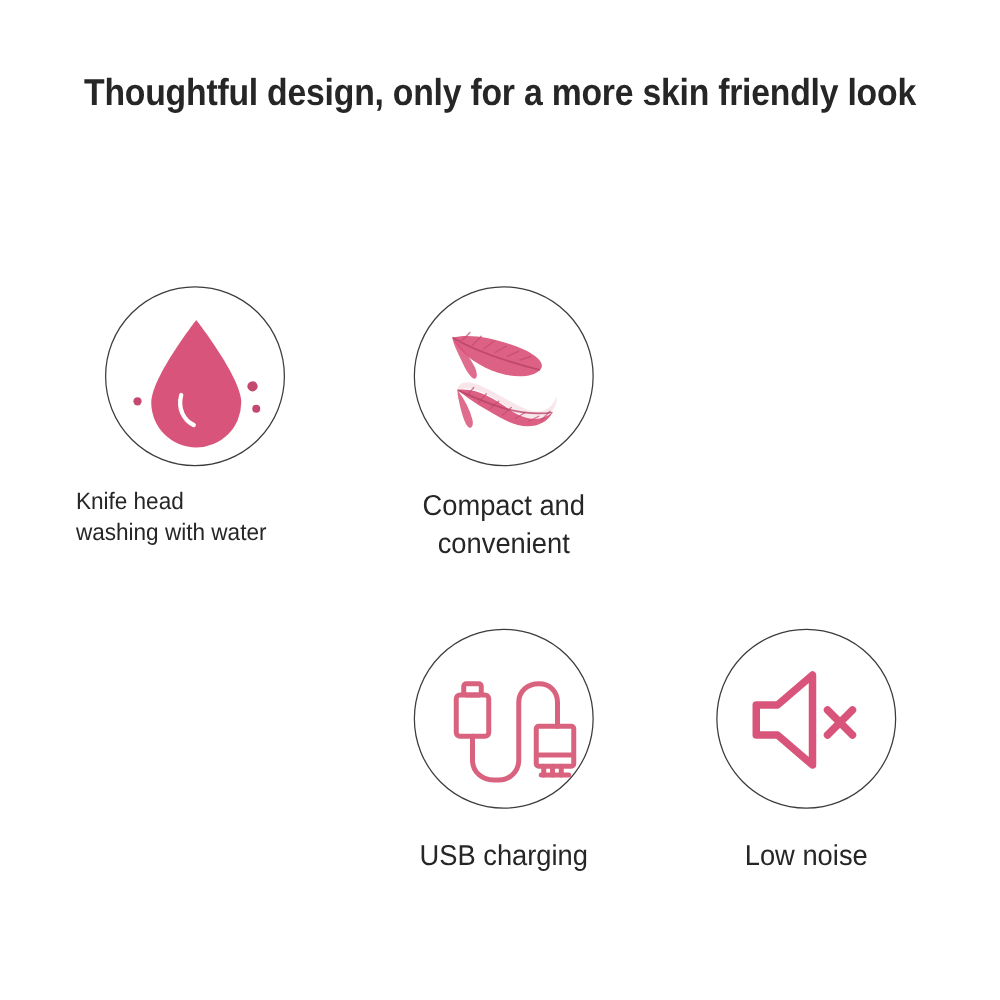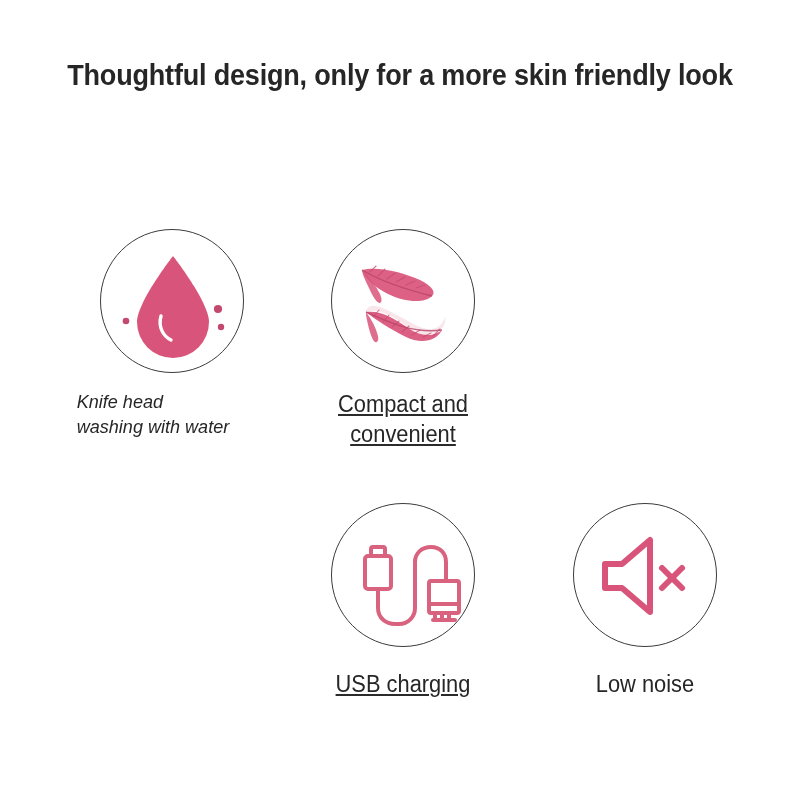--- a/index.html
+++ b/index.html
@@ -46,22 +46,22 @@
     width: 800px;
     height: 800px;
   }
 
   .cell {
     position: absolute;
     width: 240px;
   }
   .cell.r1 { top: 229px; }
   .cell.r2 { top: 503px; }
-  .cell.c1 { left: 52px; font-style: italic; }
-  .cell.c2 { left: 283px; text-decoration: underline; }
+  .cell.c1 { left: 36px; }
+  .cell.c2 { left: 283px; }
   .cell.c3 { left: 525px; }
 
   .circle {
     position: relative;
     width: 144px;
     height: 144px;
     border-radius: 50%;
     border: 1.4px solid #3c3c3c;
     background: #ffffff;
     box-sizing: border-box;

